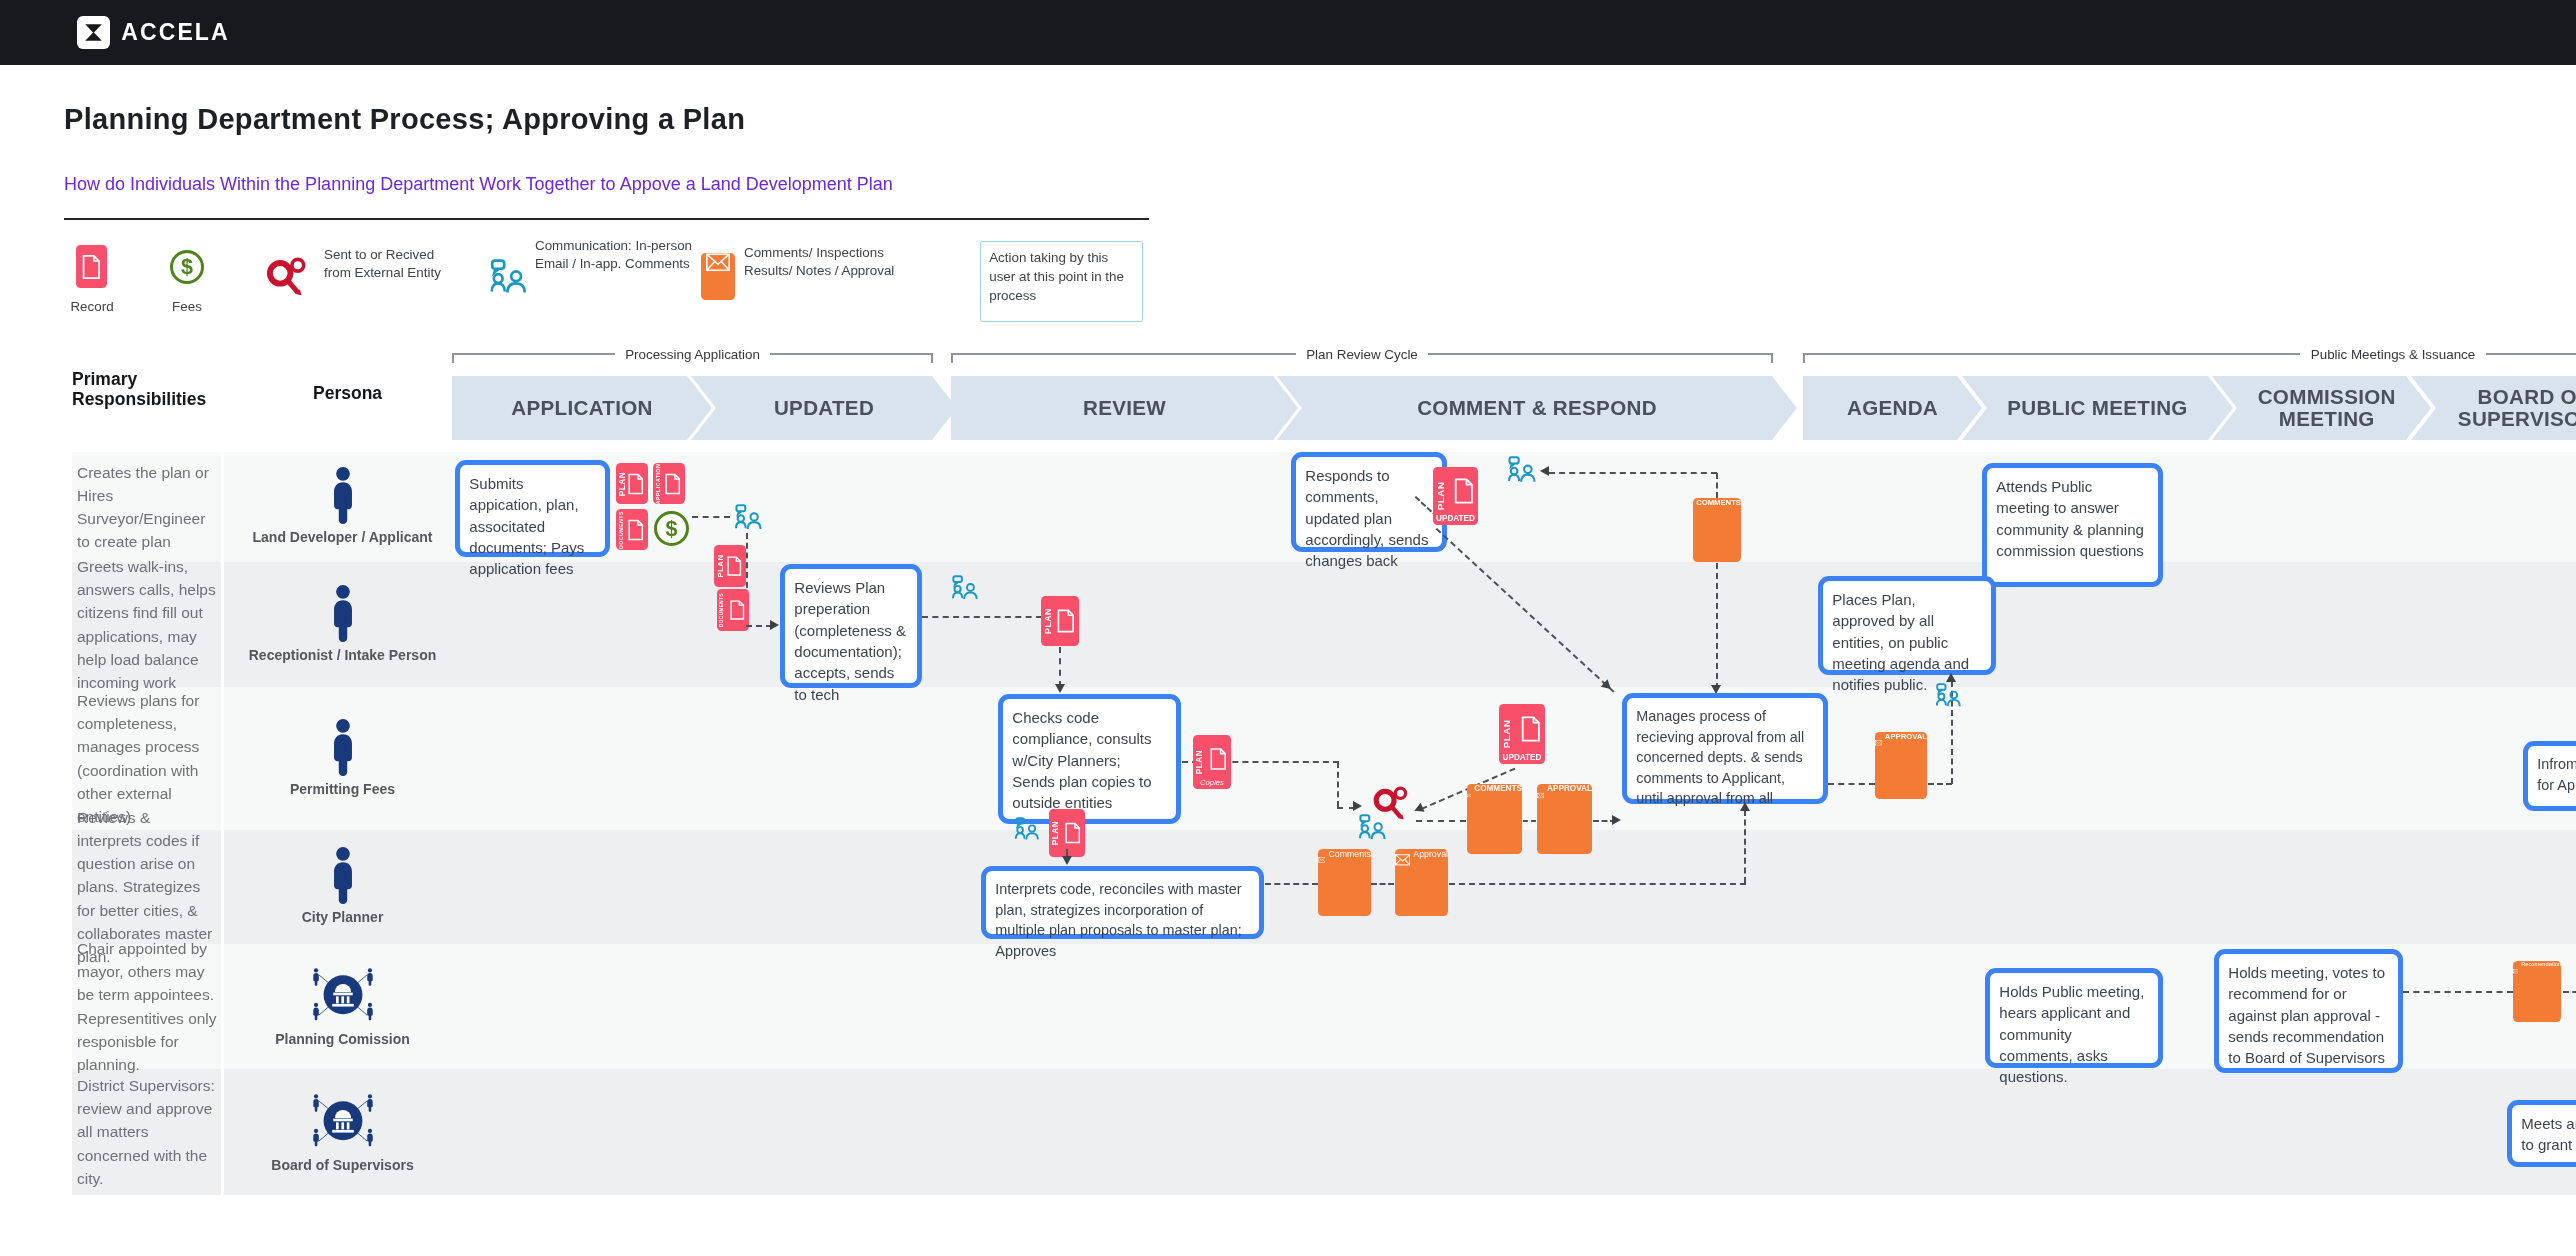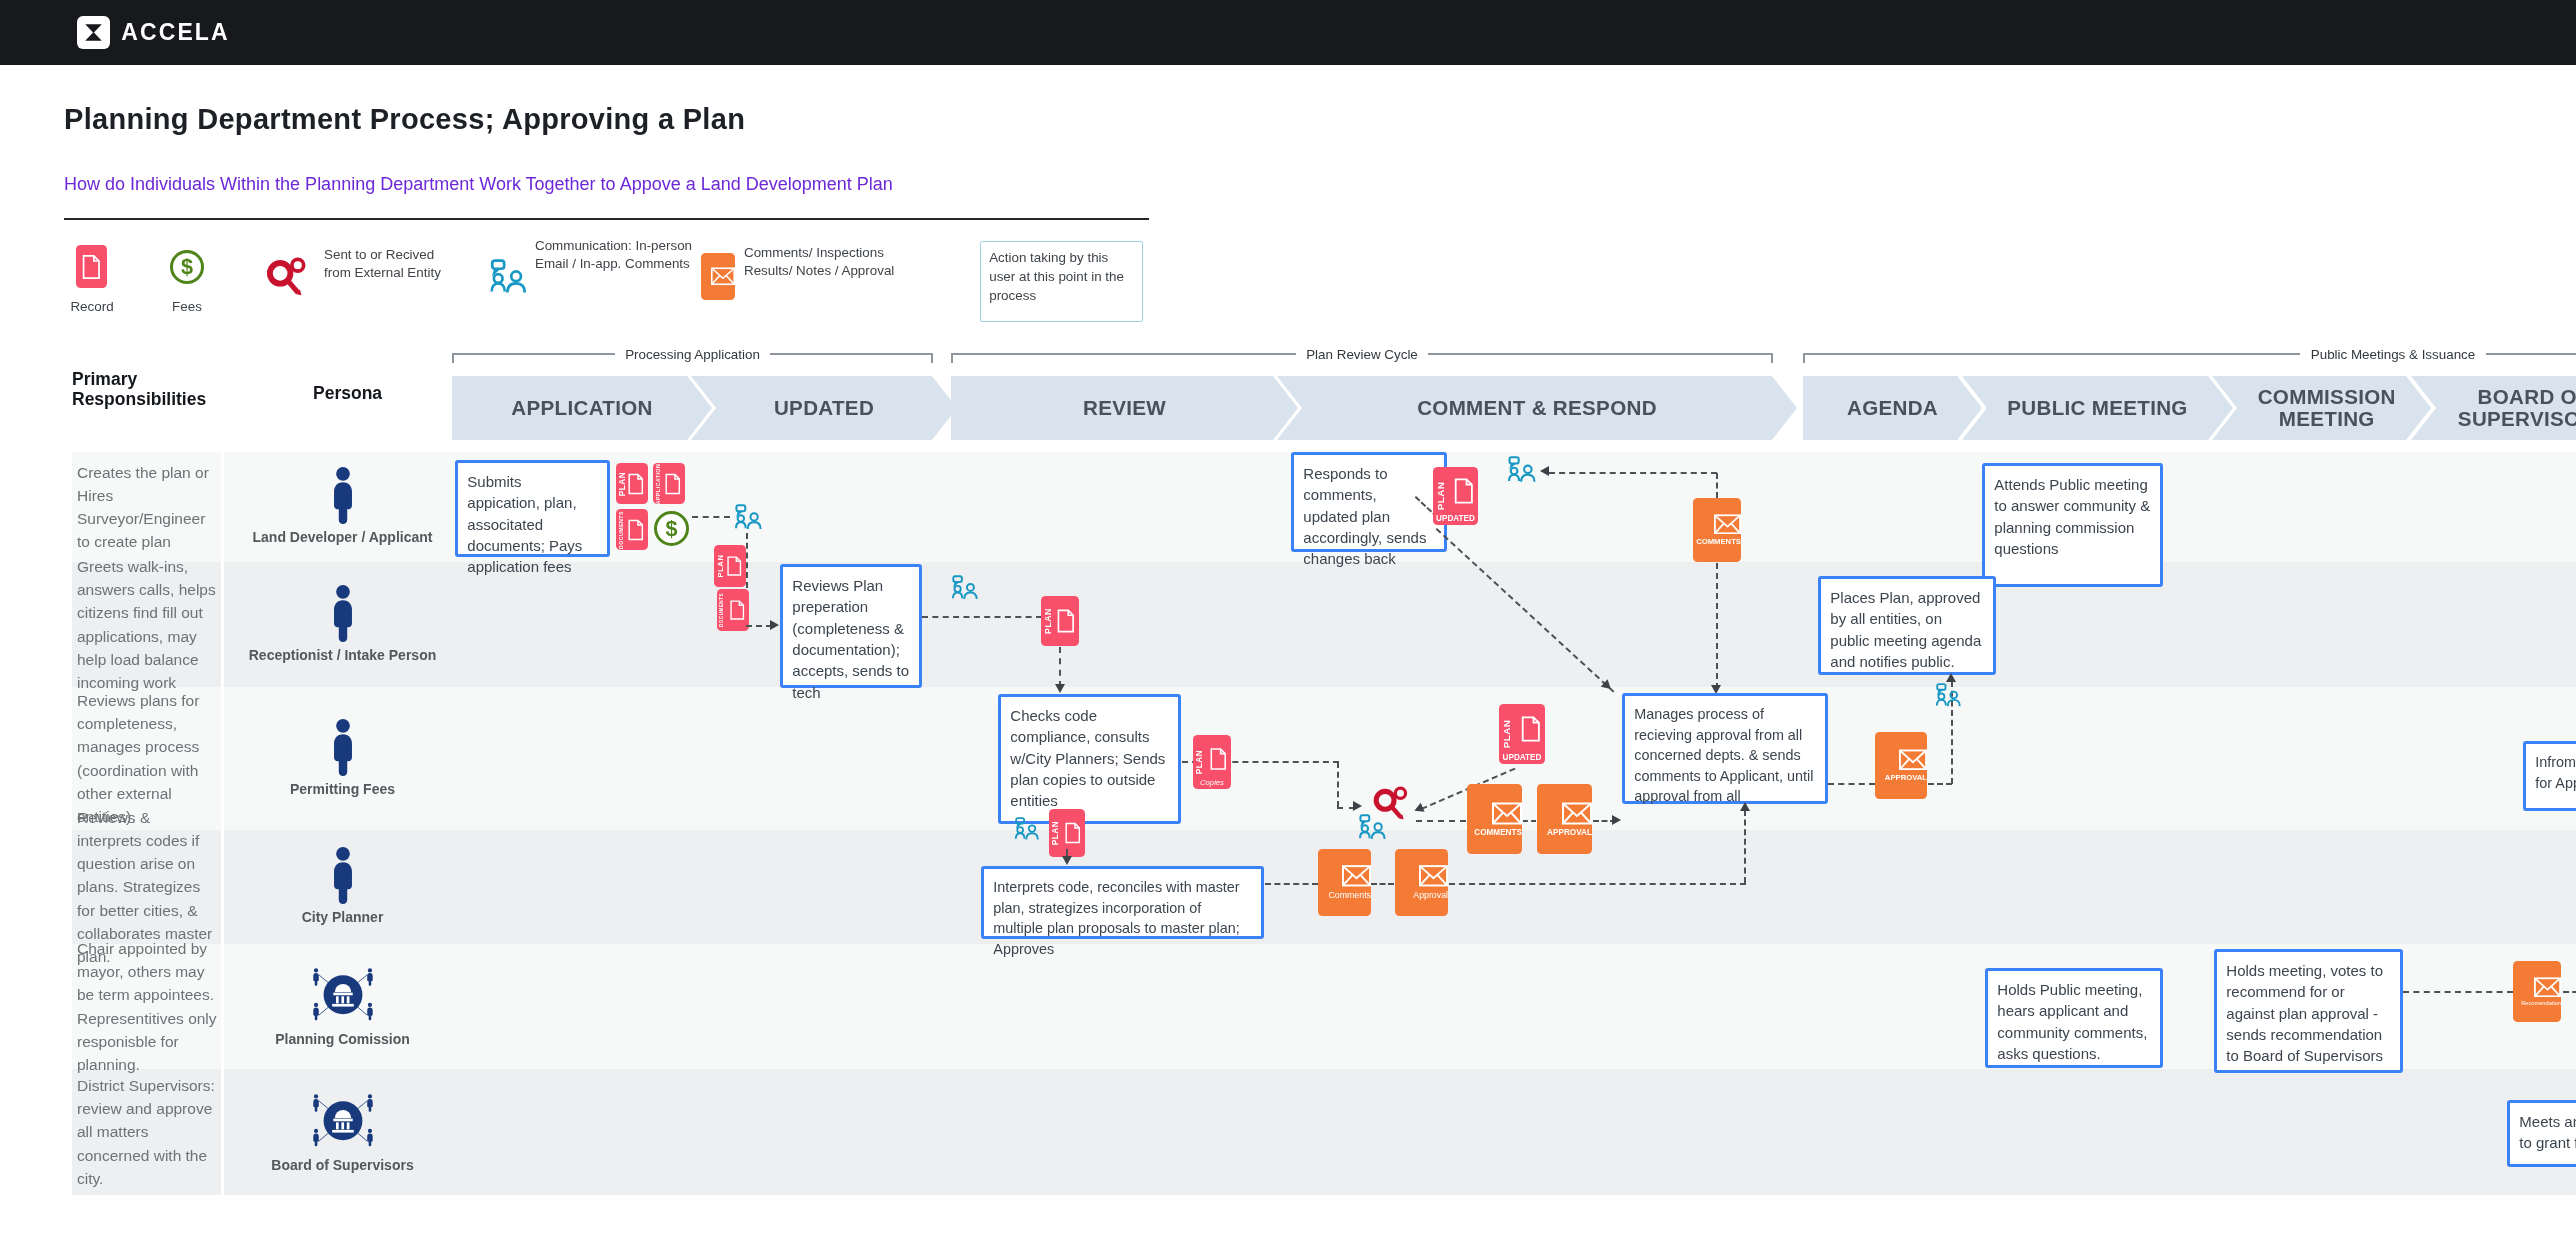--- a/index.html
+++ b/index.html
@@ -27,28 +27,28 @@
   .chev{position:absolute;top:376px;height:64px;background:#d9e3ed;display:flex;align-items:center;justify-content:center;text-align:center;font-size:20.6px;font-weight:bold;color:#49525c;letter-spacing:0.3px;line-height:1.05;box-sizing:border-box;}
   
   .rowbg{position:absolute;left:72px;width:2946px;}
   .bg-a{background:#f7f8f8;}
   .bg-b{background:#edeff1;}
   
   .resp{position:absolute;left:77px;width:140px;display:flex;align-items:center;font-size:15.5px;color:#6e7276;line-height:1.5;}
   .persona{position:absolute;left:242px;width:201px;display:flex;flex-direction:column;align-items:center;justify-content:center;gap:5.2px;}
   .persona .plabel{font-size:14px;font-weight:bold;color:#54585c;text-align:center;line-height:1.25;}
   
-  .pbox{position:absolute;background:#fff;border:3px solid #3b82f6;border-radius:3px;color:#3c454e;font-size:15px;line-height:1.42;padding:8.2px 9.3px;box-sizing:border-box;}
+  .pbox{position:absolute;background:#fff;border:5px solid #3b82f6;border-radius:11px;color:#3c454e;font-size:15px;line-height:1.42;padding:8.2px 9.3px;box-sizing:border-box;}
   
   .rec{position:absolute;background:#f8506b;border-radius:4.6px;}
   .rec svg{position:absolute;right:3.1px;top:50%;transform:translateY(-50%);}
   .rec .rec-v{position:absolute;left:1.5px;top:50%;transform:translate(0,-50%) rotate(180deg);writing-mode:vertical-rl;color:#fff;font-weight:bold;letter-spacing:0.5px;}
   .rec .rec-b{position:absolute;left:0;right:0;bottom:2.1px;text-align:center;color:#fff;font-weight:bold;}
   
-  .env{position:absolute;background:#f47b35;border-radius:4.6px;display:flex;flex-direction:column;align-items:flex-end;justify-content:center;gap:3px;color:#fff;}
+  .env{position:absolute;background:#f47b35;border-radius:4.6px;display:flex;flex-direction:row;align-items:flex-start;justify-content:center;gap:3px;color:#fff;}
   .env .env-l{font-weight:bold;}
   
   .dh{position:absolute;border-top:2.1px dashed #4c5156;}
   .dv{position:absolute;border-left:2.1px dashed #4c5156;}
   .diag{position:absolute;border-top:2.1px dashed #4c5156;transform-origin:0 0;}
   
   .ah{position:absolute;width:0;height:0;border:5.7px solid transparent;}
   .ah.r{border-left:9.3px solid #3d4247;border-right:0;}
   .ah.l{border-right:9.3px solid #3d4247;border-left:0;}
   .ah.u{border-bottom:9.3px solid #3d4247;border-top:0;}

